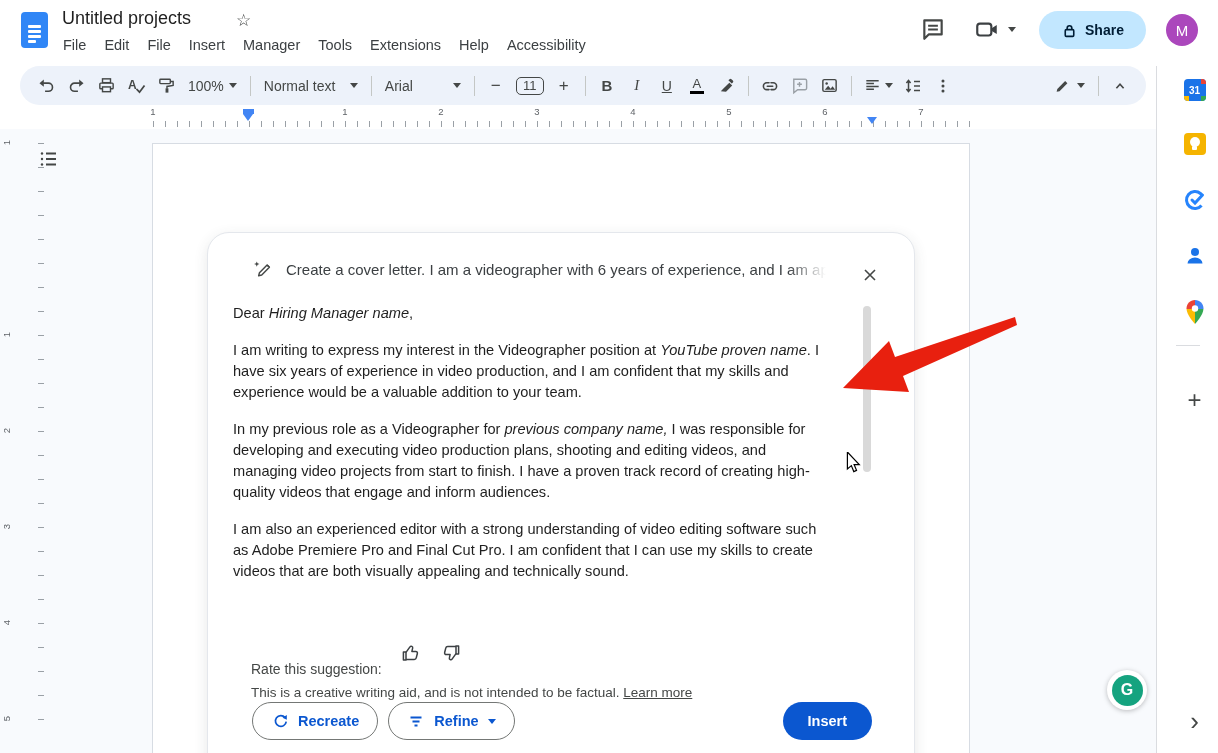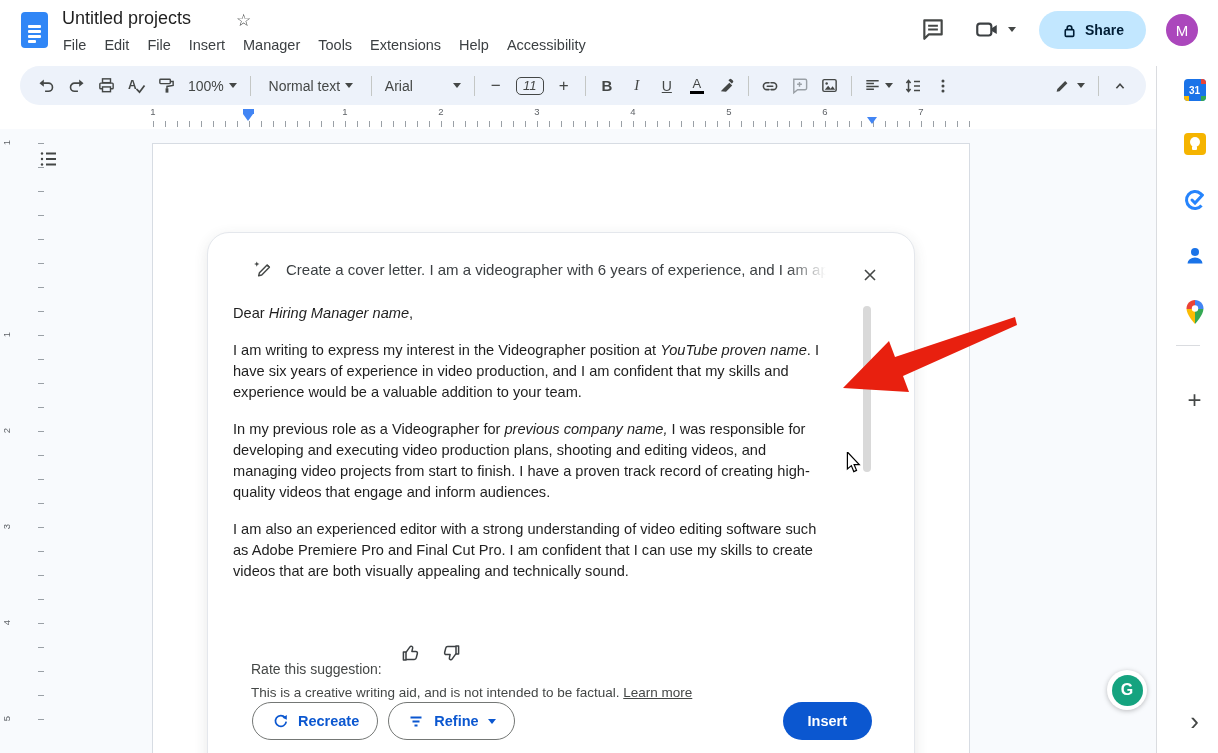--- a/index.html
+++ b/index.html
@@ -18,21 +18,21 @@
   #share-btn { position:absolute; left:1039px; top:11px; width:107px; height:38px; background:#c2e7ff; border-radius:19px; display:flex; align-items:center; justify-content:center; gap:7px; }
   #share-btn span { font-size:14px; font-weight:bold; color:#001d35; }
   #avatar { position:absolute; left:1166px; top:14px; width:32px; height:32px; border-radius:50%; background:#ab47bc; color:#fff; font-size:15px; display:flex; align-items:center; justify-content:center; }
 
   
   #toolbar { position:absolute; left:20px; top:66px; width:1126px; height:39px; background:#edf2fa; border-radius:20px; display:flex; align-items:center; padding:0 12px; gap:2px; }
   .tbtn { height:28px; min-width:28px; border-radius:4px; display:flex; align-items:center; justify-content:center; color:#444746; font-size:14px; }
   .tsep { width:1px; height:20px; background:#c4c7c5; margin:0 5px; }
   .caret { width:0; height:0; border-left:4px solid transparent; border-right:4px solid transparent; border-top:5px solid #444746; margin-left:5px; }
   .tdrop { display:flex; align-items:center; padding:0 6px; height:28px; color:#444746; font-size:14px; }
-  #fontsize-box { width:28px; height:18px; border:1.5px solid #444746; border-radius:5px; display:flex; align-items:center; justify-content:center; font-size:13px; color:#444746; margin:0 4px;font-style:italic; }
+  #fontsize-box { width:28px; height:18px; border:1.5px solid #444746; border-radius:5px; display:flex; align-items:center; justify-content:center; font-size:13px; color:#444746; margin:0 4px; }
   .bld { font-weight:bold; font-size:15px; }
   .itl { font-style:italic; font-family:"Liberation Serif",serif; font-size:15px; }
   .unl { text-decoration:underline; font-size:14px; }
   #txtcolor { display:flex; flex-direction:column; align-items:center; line-height:13px; font-size:13px; }
   #txtcolor .bar { width:14px; height:3.5px; background:#000; margin-top:1px; }
 
   
   #canvas { position:absolute; left:0; top:129px; width:1156px; height:624px; background:#f8fafd; }
   #hruler { position:absolute; left:141px; top:106px; width:840px; height:22px; }
   #hruler-ticks { position:absolute; left:12px; top:15px; width:817px; height:6px;
@@ -168,21 +168,21 @@
         <rect x="3" y="3.5" width="11" height="4.5" rx="0.8" fill="none" stroke="#444746" stroke-width="1.5"></rect>
         <path d="M14 5.8 h3 v4.2 l-6.5 1 v2.3" fill="none" stroke="#444746" stroke-width="1.5"></path>
         <rect x="9" y="13" width="3" height="4.5" fill="#444746"></rect>
       </svg>
     </div>
   <div class="tdrop">
       <span>100%</span>
       <span class="caret"></span>
     </div>
   <div class="tsep"></div>
-  <div class="tdrop" style="width:106px;justify-content:center">
+  <div class="tdrop" style="width:106px;justify-content:space-between">
       <span>Normal text</span>
       <span class="caret"></span>
     </div>
   <div class="tsep"></div>
   <div class="tdrop" style="width:88px;justify-content:space-between">
       <span>Arial</span>
       <span class="caret"></span>
     </div>
   <div class="tsep"></div>
   <div class="tbtn" style="font-size:17px">−</div>

